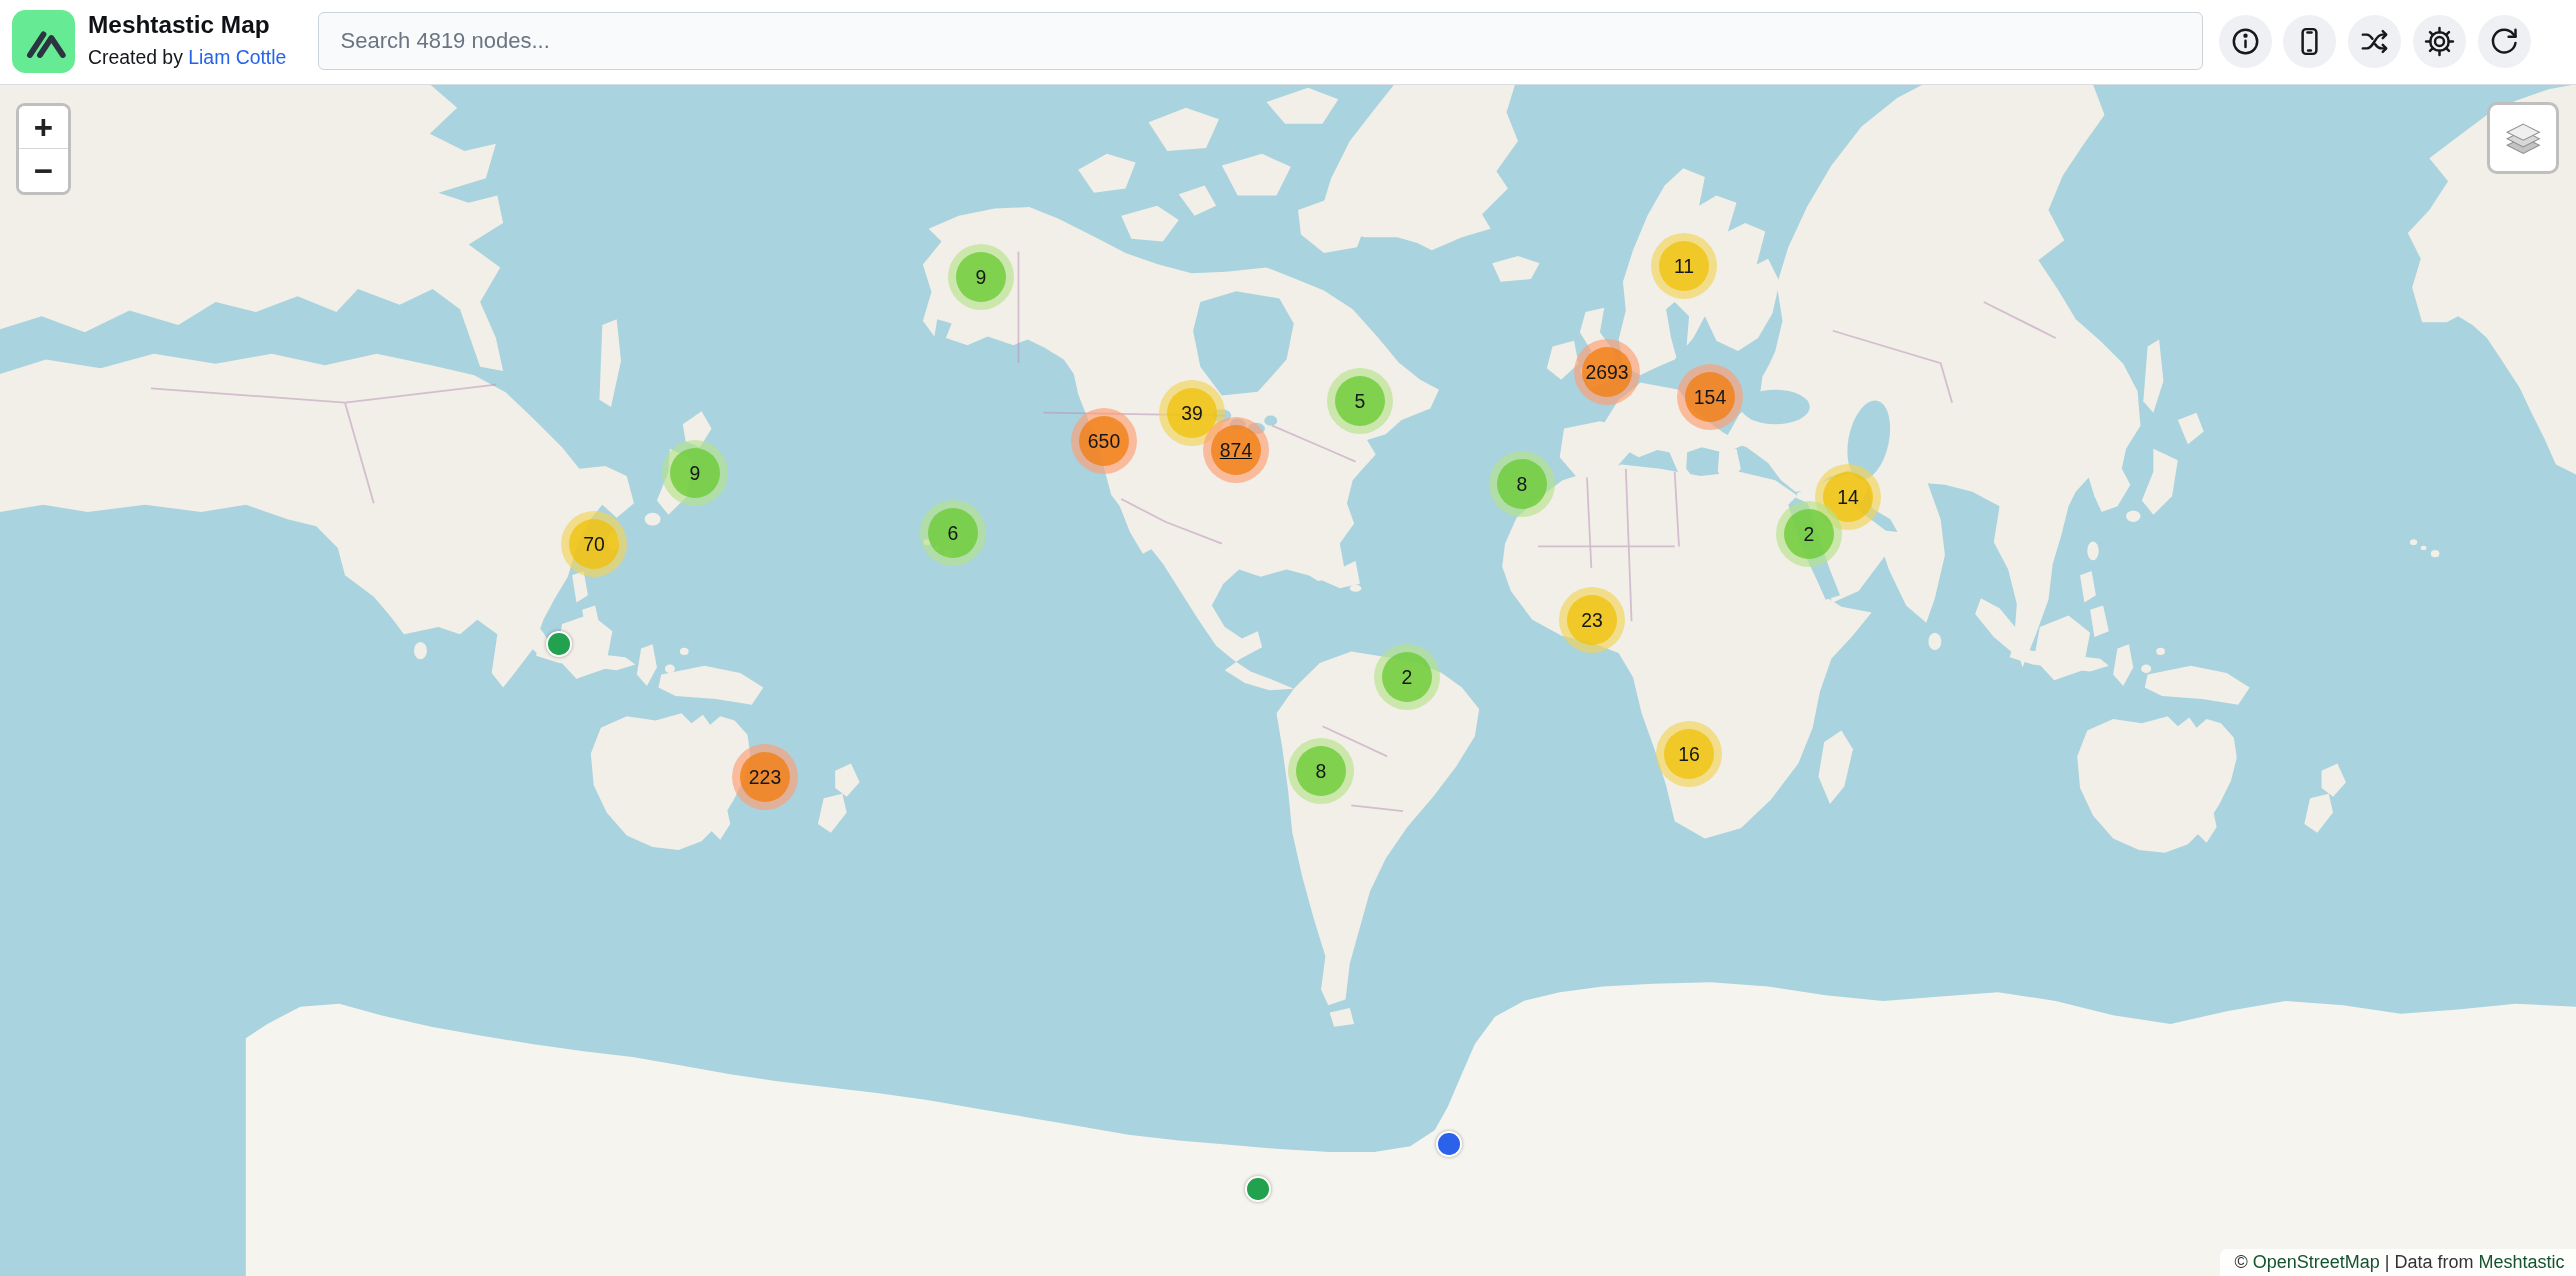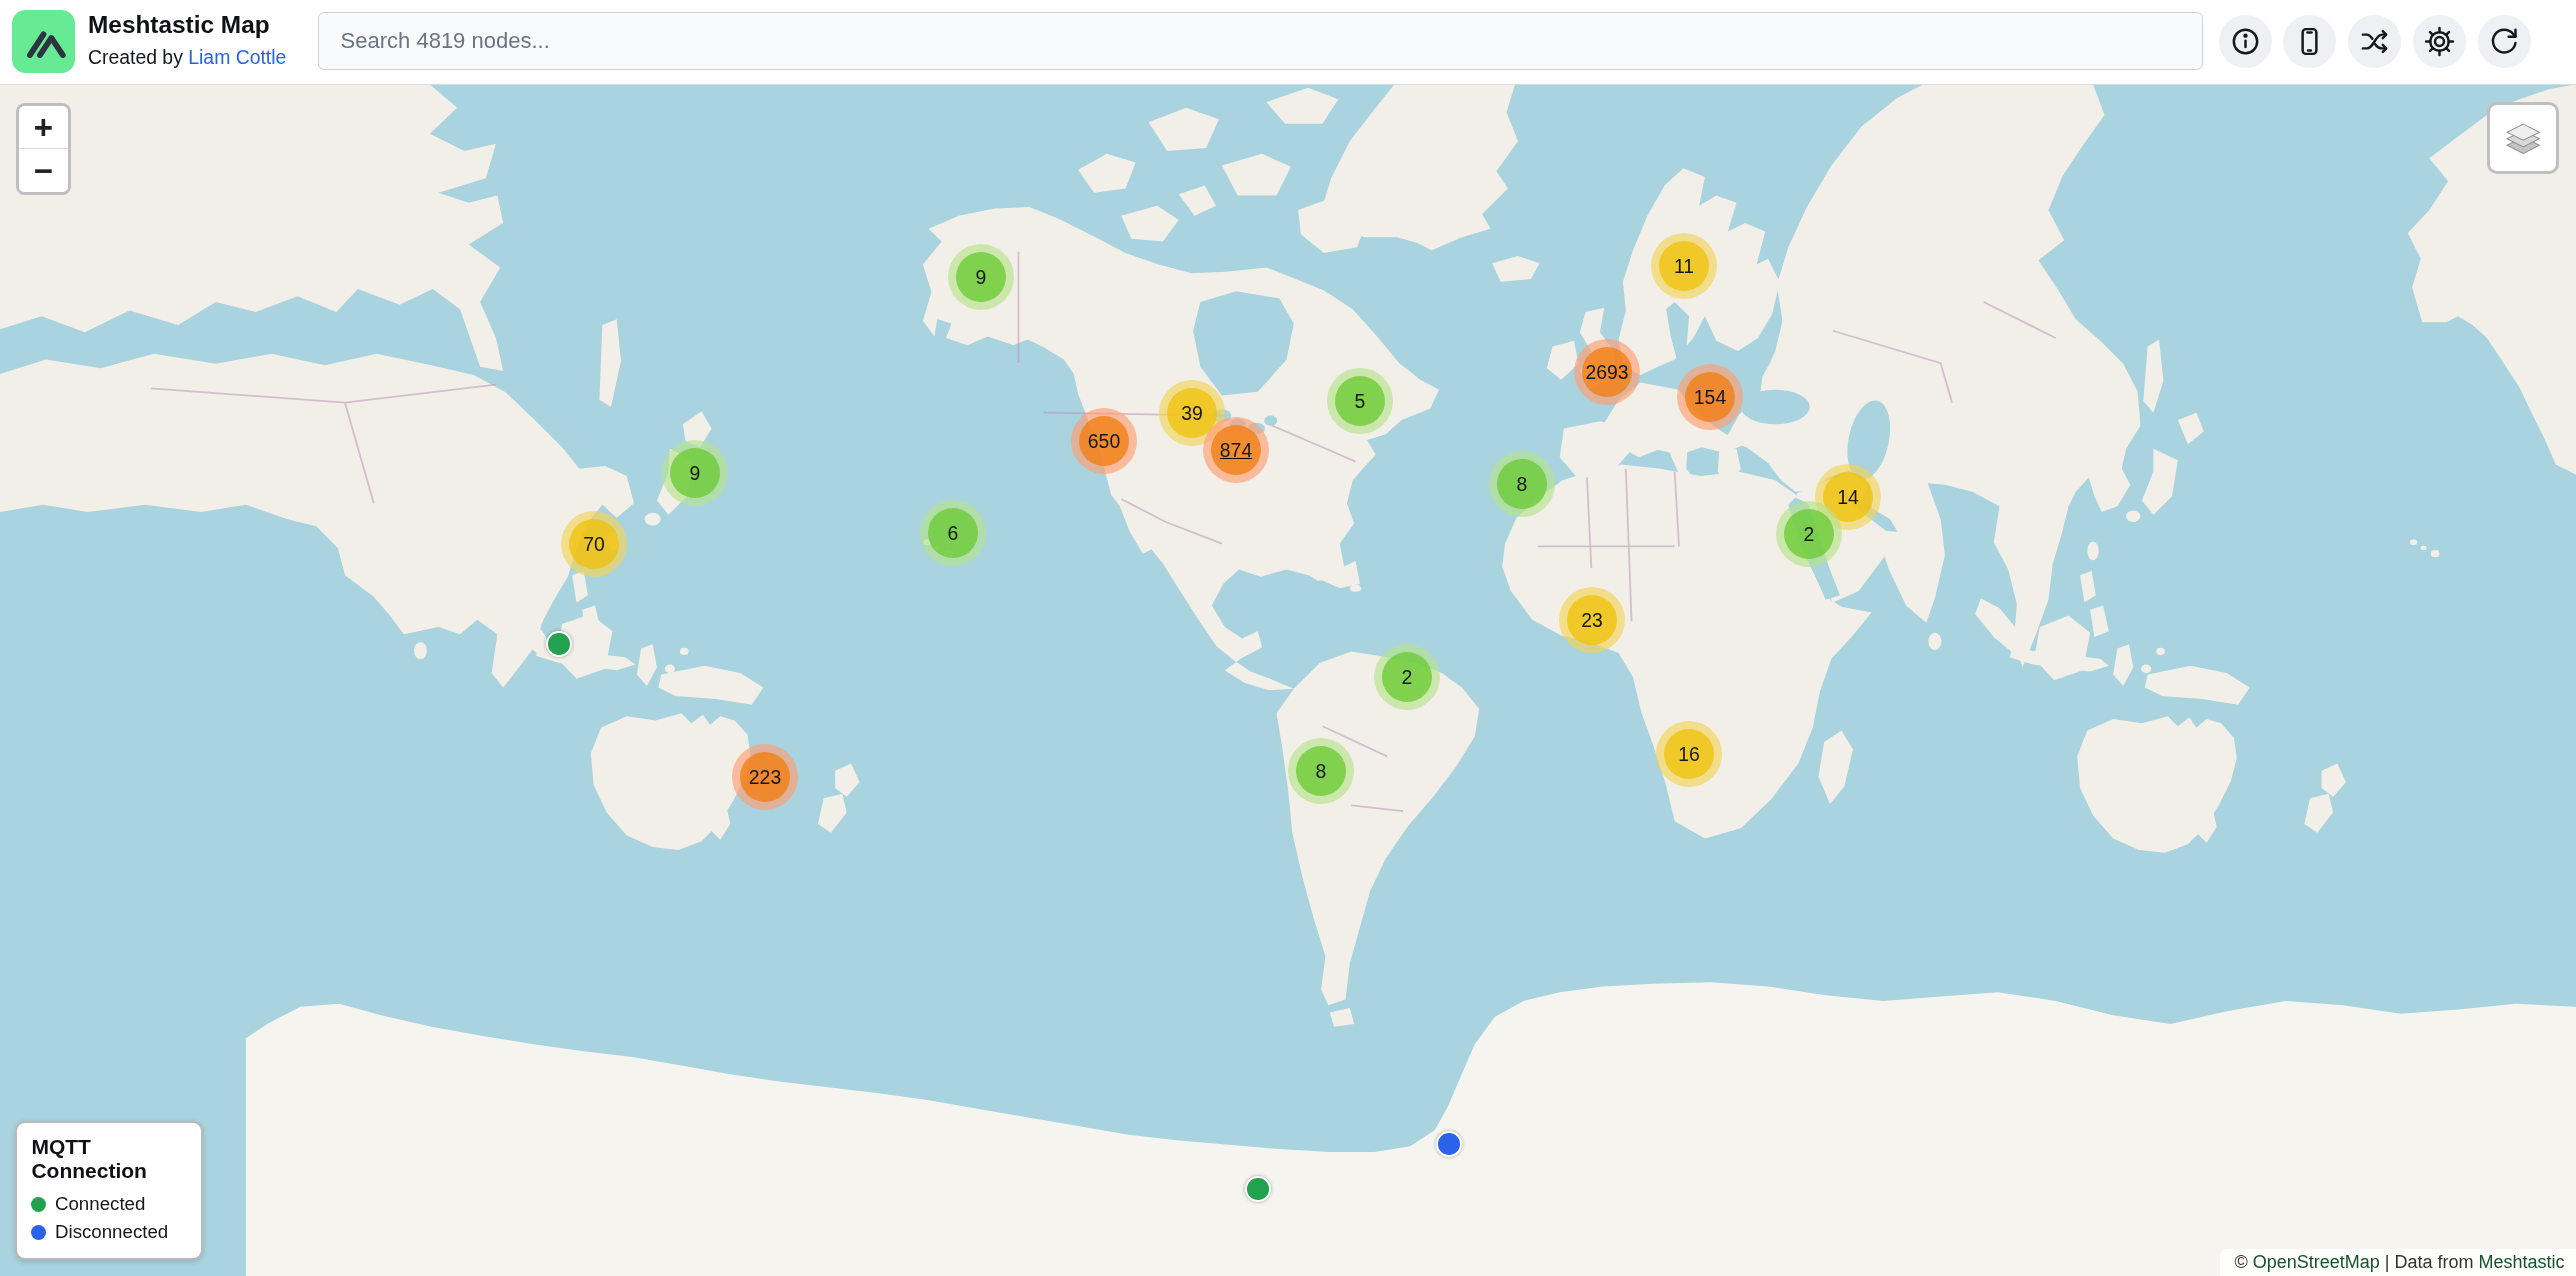--- a/index.html
+++ b/index.html
@@ -256,31 +256,20 @@
     </div>
 
     <div id="layersctl">
       <svg width="47" height="47" viewBox="0 0 93 93">
         <path d="M46 44 L78 60 L46 76 L14 60 Z" fill="#c3c3c3" stroke="#8f8f8f" stroke-width="2"></path>
         <path d="M46 31 L78 47 L46 63 L14 47 Z" fill="#d8d8d8" stroke="#8f8f8f" stroke-width="2"></path>
         <path d="M46 18 L78 34 L46 50 L14 34 Z" fill="#efefef" stroke="#8f8f8f" stroke-width="2"></path>
       </svg>
     </div>
 
-    <div id="legend">
-      <div id="legend-title">MQTT Connection</div>
-      <div class="legend-row">
-        <span class="legend-dot" style="background: rgb(34, 161, 79);"></span>
-        <span class="legend-label">Connected</span>
-      </div>
-      <div class="legend-row">
-        <span class="legend-dot" style="background: rgb(44, 98, 233);"></span>
-        <span class="legend-label">Disconnected</span>
-      </div>
-    </div>
 
     <div id="attribution"><span>© </span><a>OpenStreetMap</a><span> | Data from </span><a>Meshtastic</a></div>
   </div>
 
   <div id="header">
     <svg id="logo" viewBox="0 0 88 88">
       <rect x="0" y="0" width="88" height="88" rx="19" fill="#67ea94"></rect>
       <path d="M25 63 L44 34 M39 63 L55 39 L71 63" fill="none" stroke="#2b3440" stroke-width="8" stroke-linecap="round" stroke-linejoin="round"></path>
     </svg>
     <div id="title-block">

